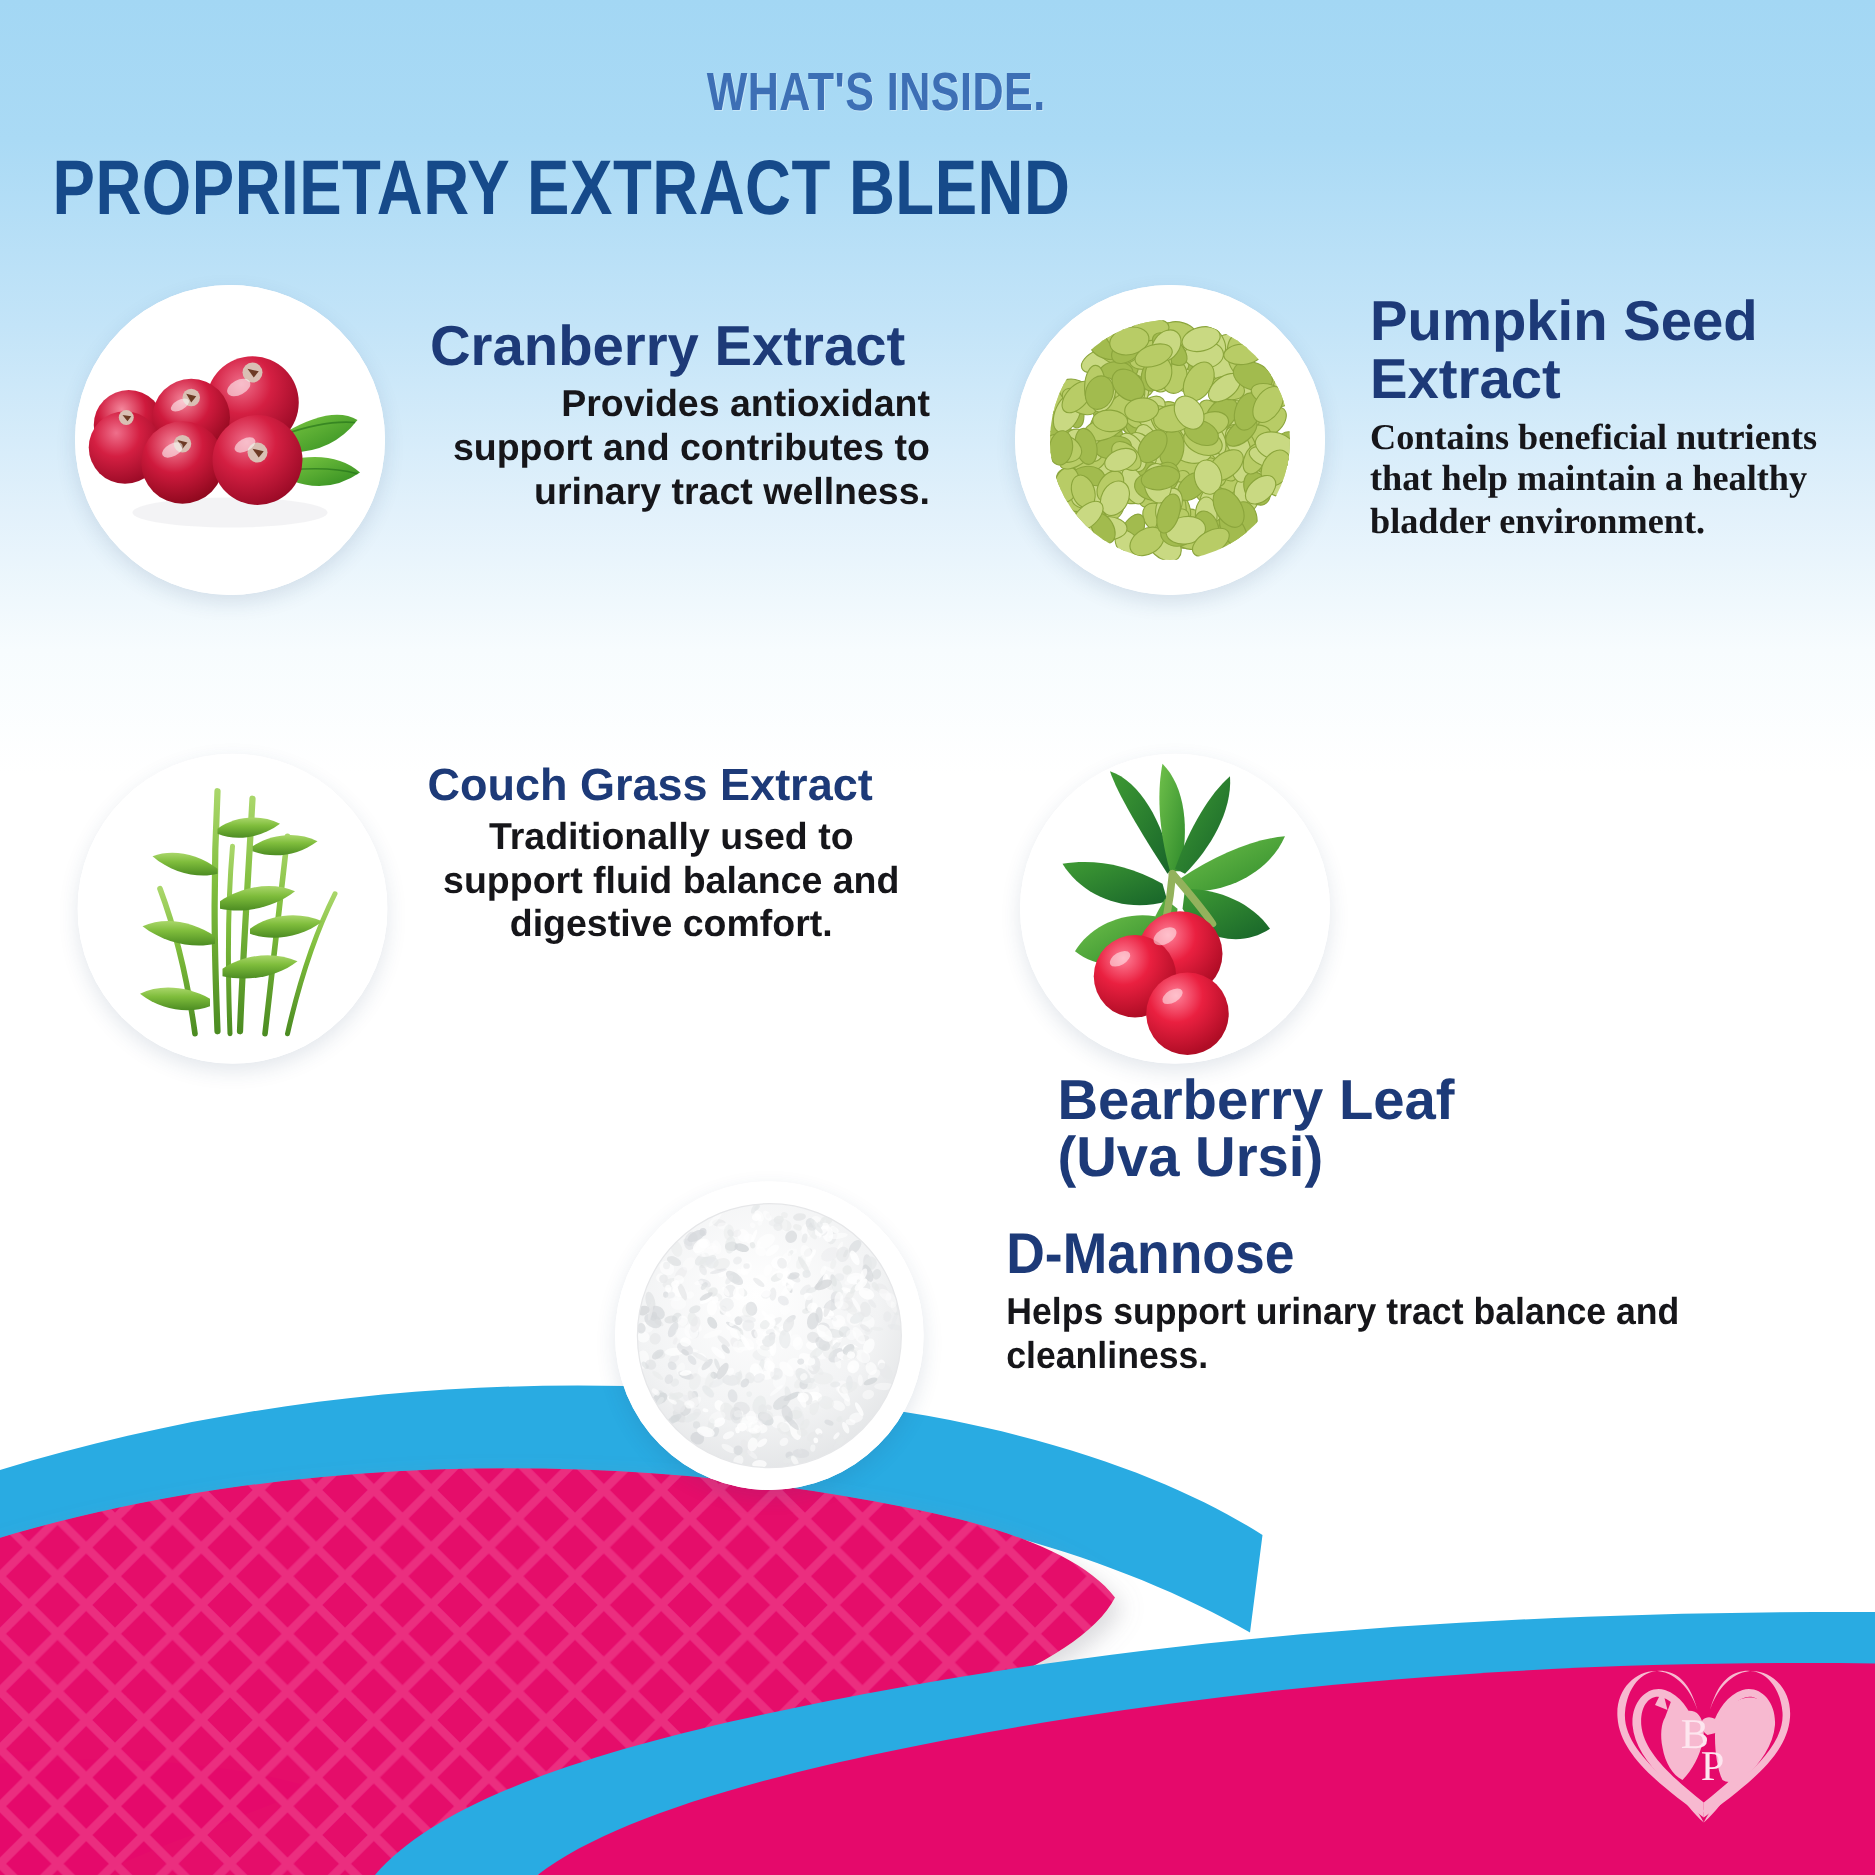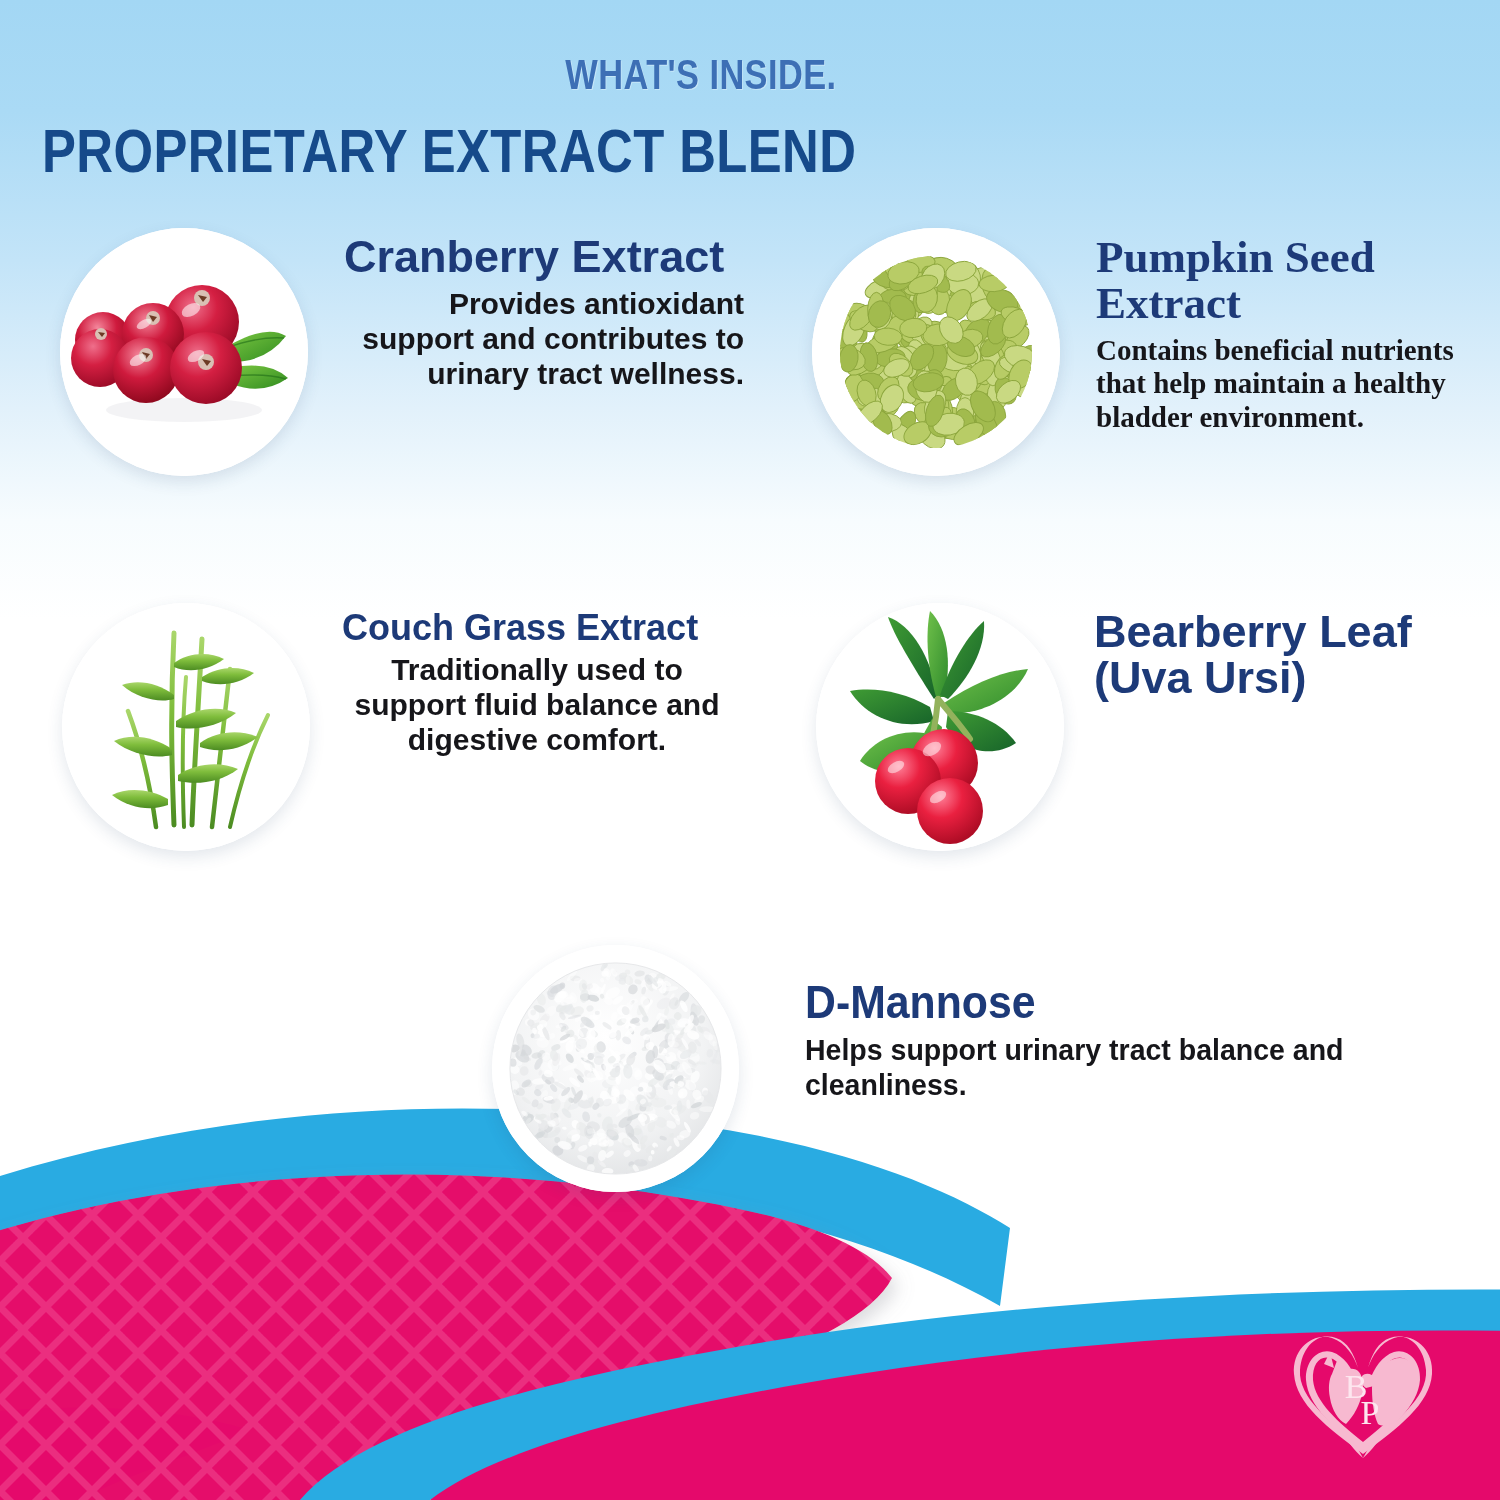--- a/index.html
+++ b/index.html
@@ -63,37 +63,37 @@
   .ing-desc{
     color:#16161a;
     font-weight:bold;
     line-height:1.16;
   }
 
   
   #ing-cranberry   { left:60px;  top:228px; }
   #ing-pumpkin     { left:812px; top:228px; }
   #ing-couchgrass  { left:62px;  top:603px; }
-  #ing-bearberry   { left:816px; top:603px; }
+  #ing-bearberry   { left:816px; top:603px;flex-direction:column; }
   #ing-dmannose    { left:492px; top:945px; }
 
   #ing-cranberry  .circle,
   #ing-pumpkin    .circle,
   #ing-couchgrass .circle,
   #ing-bearberry  .circle { width:248px; height:248px; }
   #ing-dmannose   .circle { width:247px; height:247px; }
 
-  #ing-cranberry  .txt { margin-left:36px; width:400px; }
+  #ing-cranberry  .txt { margin-left:36px; width:400px;margin-top:20px; }
   #ing-pumpkin    .txt { margin-left:36px; width:372px; }
   #ing-couchgrass .txt { margin-left:32px; width:390px; }
   #ing-bearberry  .txt { margin-left:30px; width:380px; }
   #ing-dmannose   .txt { margin-left:66px; width:580px; padding-top:34px; }
 
   #ing-cranberry  .ing-title { font-size:45px; }
-  #ing-pumpkin    .ing-title { font-size:45px;font-family:Liberation Serif, serif; }
+  #ing-pumpkin    .ing-title { font-size:45px; }
   #ing-couchgrass .ing-title { font-size:36px; }
   #ing-bearberry  .ing-title { font-size:45px; }
   #ing-dmannose   .ing-title { font-size:46px; transform:scaleX(.93); transform-origin:left center; }
 
   #ing-cranberry  .ing-desc { font-size:30px;text-align:right; }
   #ing-pumpkin    .ing-desc { font-size:29px;font-family:Liberation Serif, serif; }
   #ing-couchgrass .ing-desc { font-size:30px;text-align:center; }
   #ing-bearberry  .ing-desc { font-size:29px; }
   #ing-dmannose   .ing-desc { font-size:30px; transform:scaleX(.95); transform-origin:left center; }
 

